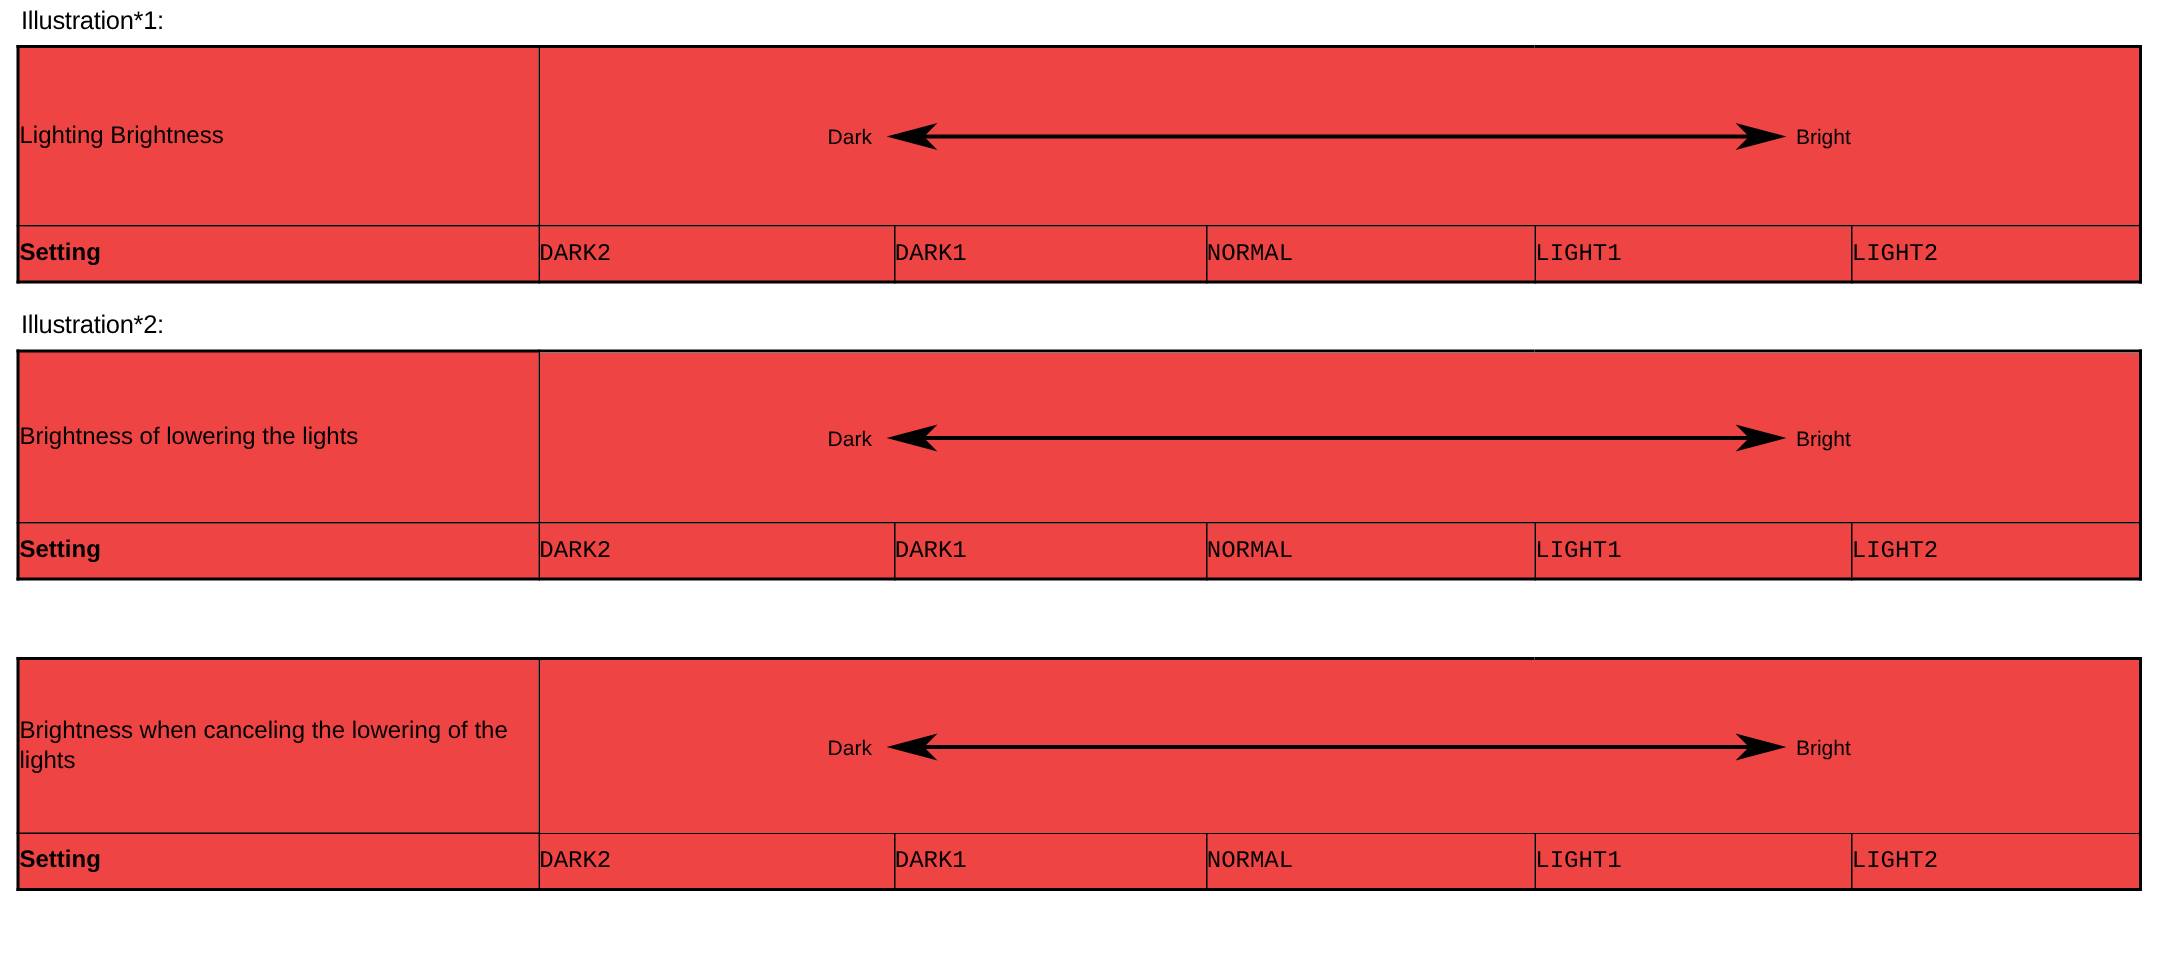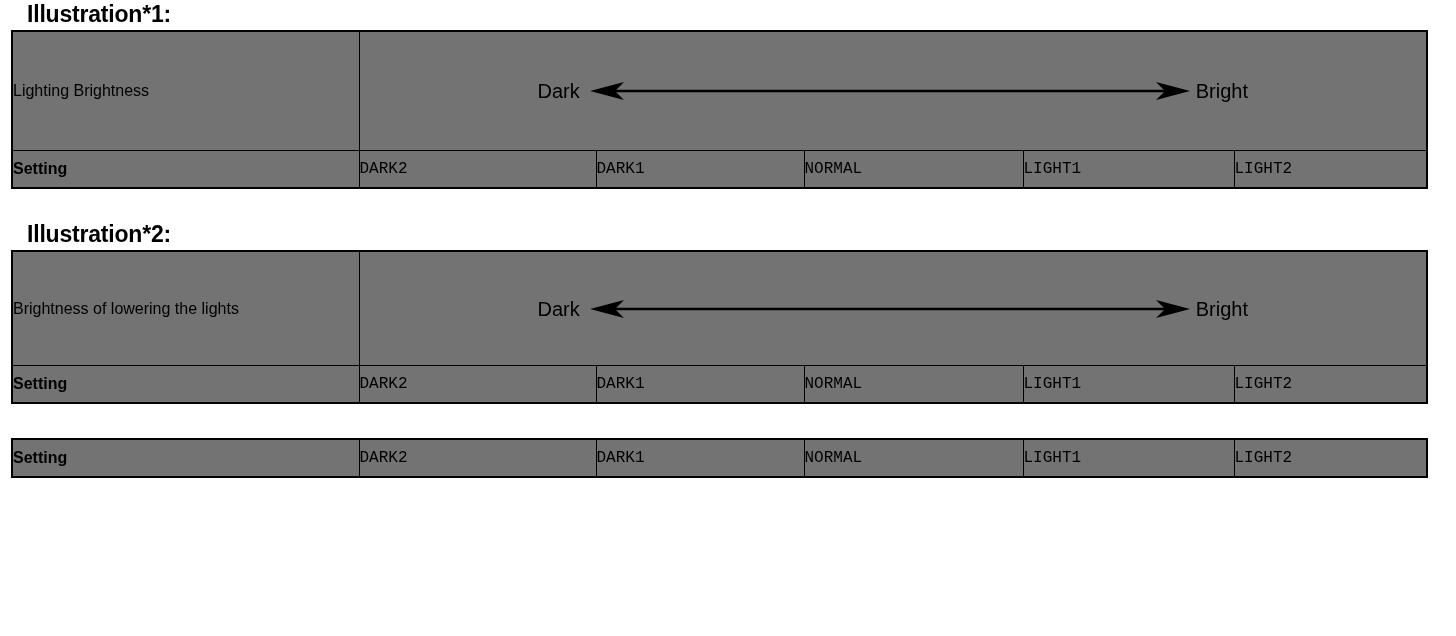--- a/index.html
+++ b/index.html
@@ -21,40 +21,40 @@
     top: 0;
     width: 1456px;
     height: 636px;
   }
   .section {
     position: absolute;
     left: 11px;
     width: 1415px;
   }
   .section-title {
-    font-size: 23px;
-    font-weight: bold;
+    font-size: 17px;
+    font-weight: normal;
     line-height: 22px;
     letter-spacing: -0.2px;
-    margin: 0 0 5px 16px;
+    margin: 0 0 5px 3px;
     white-space: nowrap;
   }
   table.ill-table {
     border-collapse: collapse;
     width: 1415px;
     table-layout: fixed;
     border: 2.5px solid #000;
   }
   table.ill-table td {
     border: 1.6px solid #000;
     padding: 0;
     font-size: 16px;
     line-height: 20px;
     vertical-align: middle;
-    background: #737373;
+    background: #ef4444;
   }
   td.label-cell {
     padding: 6px 9px;
     vertical-align: middle;
   }
   td.scale-cell {
     padding: 0;
     position: relative;
   }
   td.setting-head {
@@ -69,32 +69,32 @@
   
   .scale-wrap {
     display: flex;
     align-items: center;
     justify-content: center;
     width: 100%;
     height: 100%;
     gap: 0px;
   }
   .scale-label {
-    font-size: 20px;
+    font-size: 14px;
     line-height: 20px;
     white-space: nowrap;
   }
   .scale-label.left { margin-right: 10px; }
   .scale-label.right { margin-left: 6px; }
   .arrow-svg {
     display: block;
   }
   
   #sec1 { top: 3px; }
-  #sec2 { top: 223px; }
+  #sec2 { top: 206px; }
   #sec3 { top: 438px; }
   .row-tall-1 td { height: 118px; }
   .row-tall-2 td { height: 113px; margin-top: 24px; }
   .row-tall-3 td { height: 115px; }
   .row-short td { height: 36px; }
 </style>
 </head>
 <body>
 
 <div class="page">
@@ -179,20 +179,34 @@
     <table class="ill-table">
       <colgroup>
         <col style="width:347px">
         <col style="width:237px">
         <col style="width:208px">
         <col style="width:219px">
         <col style="width:211px">
         <col style="width:193px">
       </colgroup>
       <tbody>
+        <tr class="row-tall-3">
+          <td class="label-cell">Brightness when canceling the lowering of the lights</td>
+          <td class="scale-cell" colspan="5">
+            <div class="scale-wrap">
+              <span class="scale-label left">Dark</span>
+              <svg class="arrow-svg" width="600" height="26" viewBox="0 0 600 26">
+                <line x1="22" y1="13" x2="578" y2="13" stroke="#000" stroke-width="2.6"></line>
+                <path d="M0 13 L34 4 L25 13 L34 22 Z" fill="#000"></path>
+                <path d="M600 13 L566 4 L575 13 L566 22 Z" fill="#000"></path>
+              </svg>
+              <span class="scale-label right">Bright</span>
+            </div>
+          </td>
+        </tr>
         <tr class="row-short">
           <td class="setting-head">Setting</td>
           <td class="setting-cell">DARK2</td>
           <td class="setting-cell">DARK1</td>
           <td class="setting-cell">NORMAL</td>
           <td class="setting-cell">LIGHT1</td>
           <td class="setting-cell">LIGHT2</td>
         </tr>
       </tbody>
     </table>

